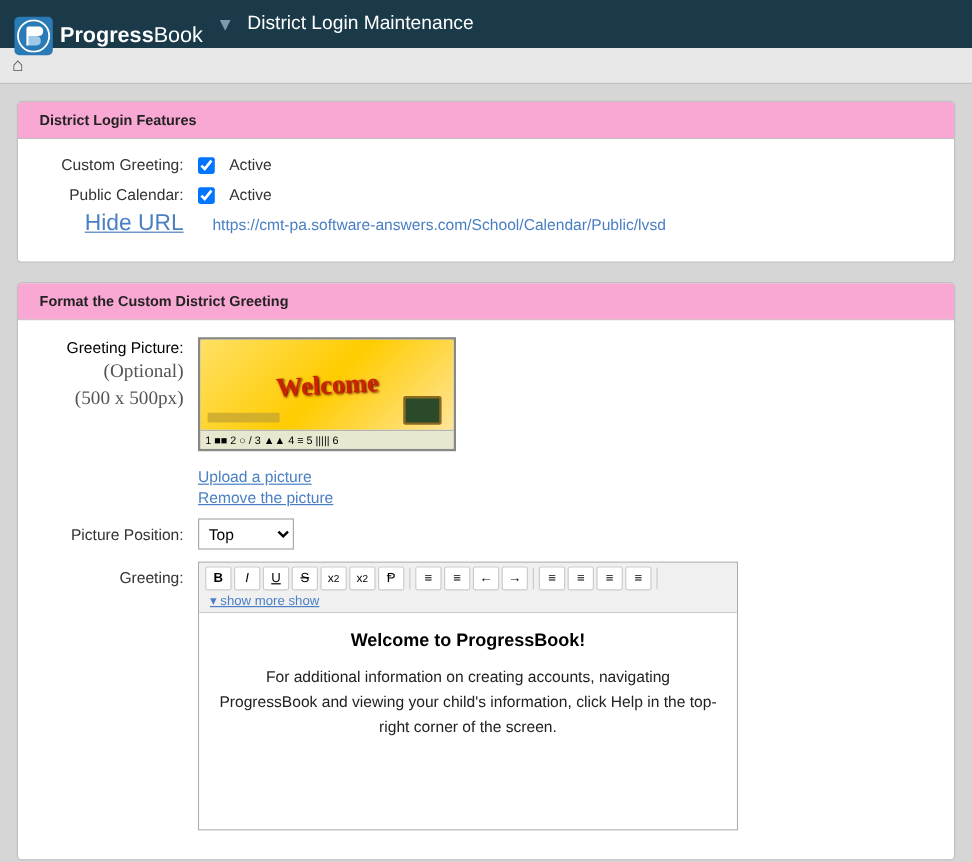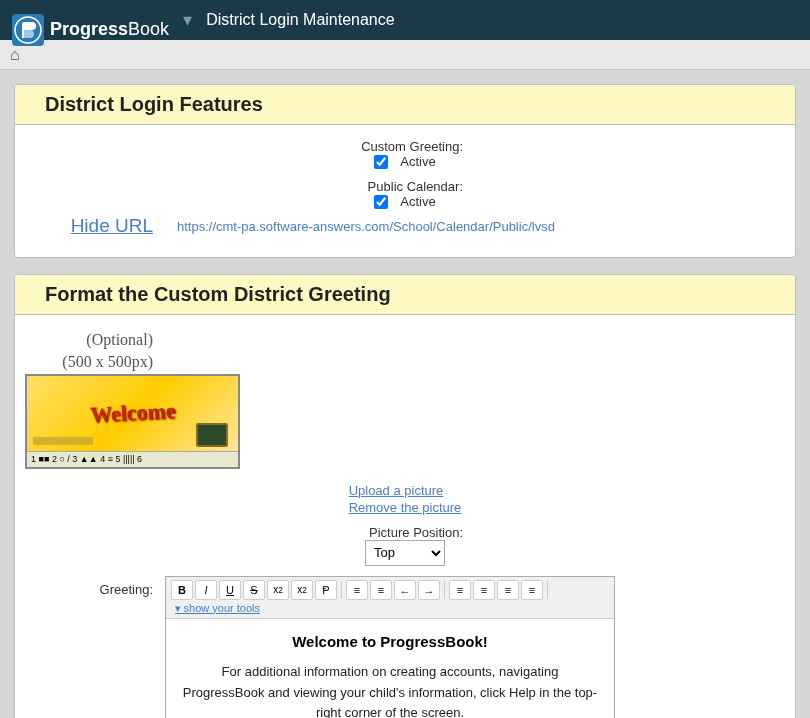--- a/index.html
+++ b/index.html
@@ -69,38 +69,37 @@
     }
 
     
     .panel {
       background: white;
       border: 1px solid #c0c0c0;
       border-radius: 4px;
       margin-bottom: 16px;
     }
     .panel-header {
-      background: #fef9c3;
+      background: #f9a8d4;
       border-bottom: 1px solid #c0c0c0;
-      padding: 8px 30px;
-      font-size: 20px;
+      padding: 8px 18px;
+      font-size: 12px;
       font-weight: bold;
       color: #222;
       border-radius: 3px 3px 0 0;
     }
     .panel-body {
       padding: 14px 10px;
     }
 
     
     .form-row {
       display: flex;
       align-items: center;
       margin-bottom: 10px;
-      flex-direction: column;
     }
     .form-label {
       text-align: right;
       width: 140px;
       min-width: 140px;
       padding-right: 12px;
       color: #333;
       font-size: 13px;
     }
     .form-control-area {
@@ -354,20 +353,21 @@
 
     </div>
   </div>
 
   <div class="panel">
     <div class="panel-header">Format the Custom District Greeting</div>
     <div class="panel-body">
 
       <div class="form-row" style="align-items:flex-start;">
         <div class="picture-label-col">
+          <div>Greeting Picture:</div>
           <div class="sublabel">(Optional)</div>
           <div class="sublabel">(500 x 500px)</div>
         </div>
         <div>
 
           <div class="welcome-image">
             <div class="img-main">
               <span class="welcome-text-img">Welcome</span>
 
               <div style="position:absolute;bottom:6px;left:6px;background:#c8a830;width:60px;height:8px;border-radius:1px;opacity:0.8;"></div>
@@ -412,21 +412,21 @@
             <button class="rte-btn" style="font-weight:normal;">≡</button>
             <button class="rte-btn" style="font-weight:normal;">≡</button>
             <button class="rte-btn" style="font-weight:normal;">←</button>
             <button class="rte-btn" style="font-weight:normal;">→</button>
             <div class="rte-sep"></div>
             <button class="rte-btn" style="font-weight:normal;">≡</button>
             <button class="rte-btn" style="font-weight:normal;">≡</button>
             <button class="rte-btn" style="font-weight:normal;">≡</button>
             <button class="rte-btn" style="font-weight:normal;">≡</button>
             <div class="rte-sep"></div>
-            <span class="show-more-tools">▾ show your tools</span>
+            <span class="show-more-tools">▾ show more show</span>
           </div>
           <div class="rte-content" contenteditable="true" style="">
             <div class="rte-heading">Welcome to ProgressBook!</div>
             <div class="rte-body-text">For additional information on creating accounts, navigating ProgressBook and viewing your child's information, click Help in the top-right corner of the screen.</div>
           </div>
         </div>
       </div>
 
     </div>
   </div>

